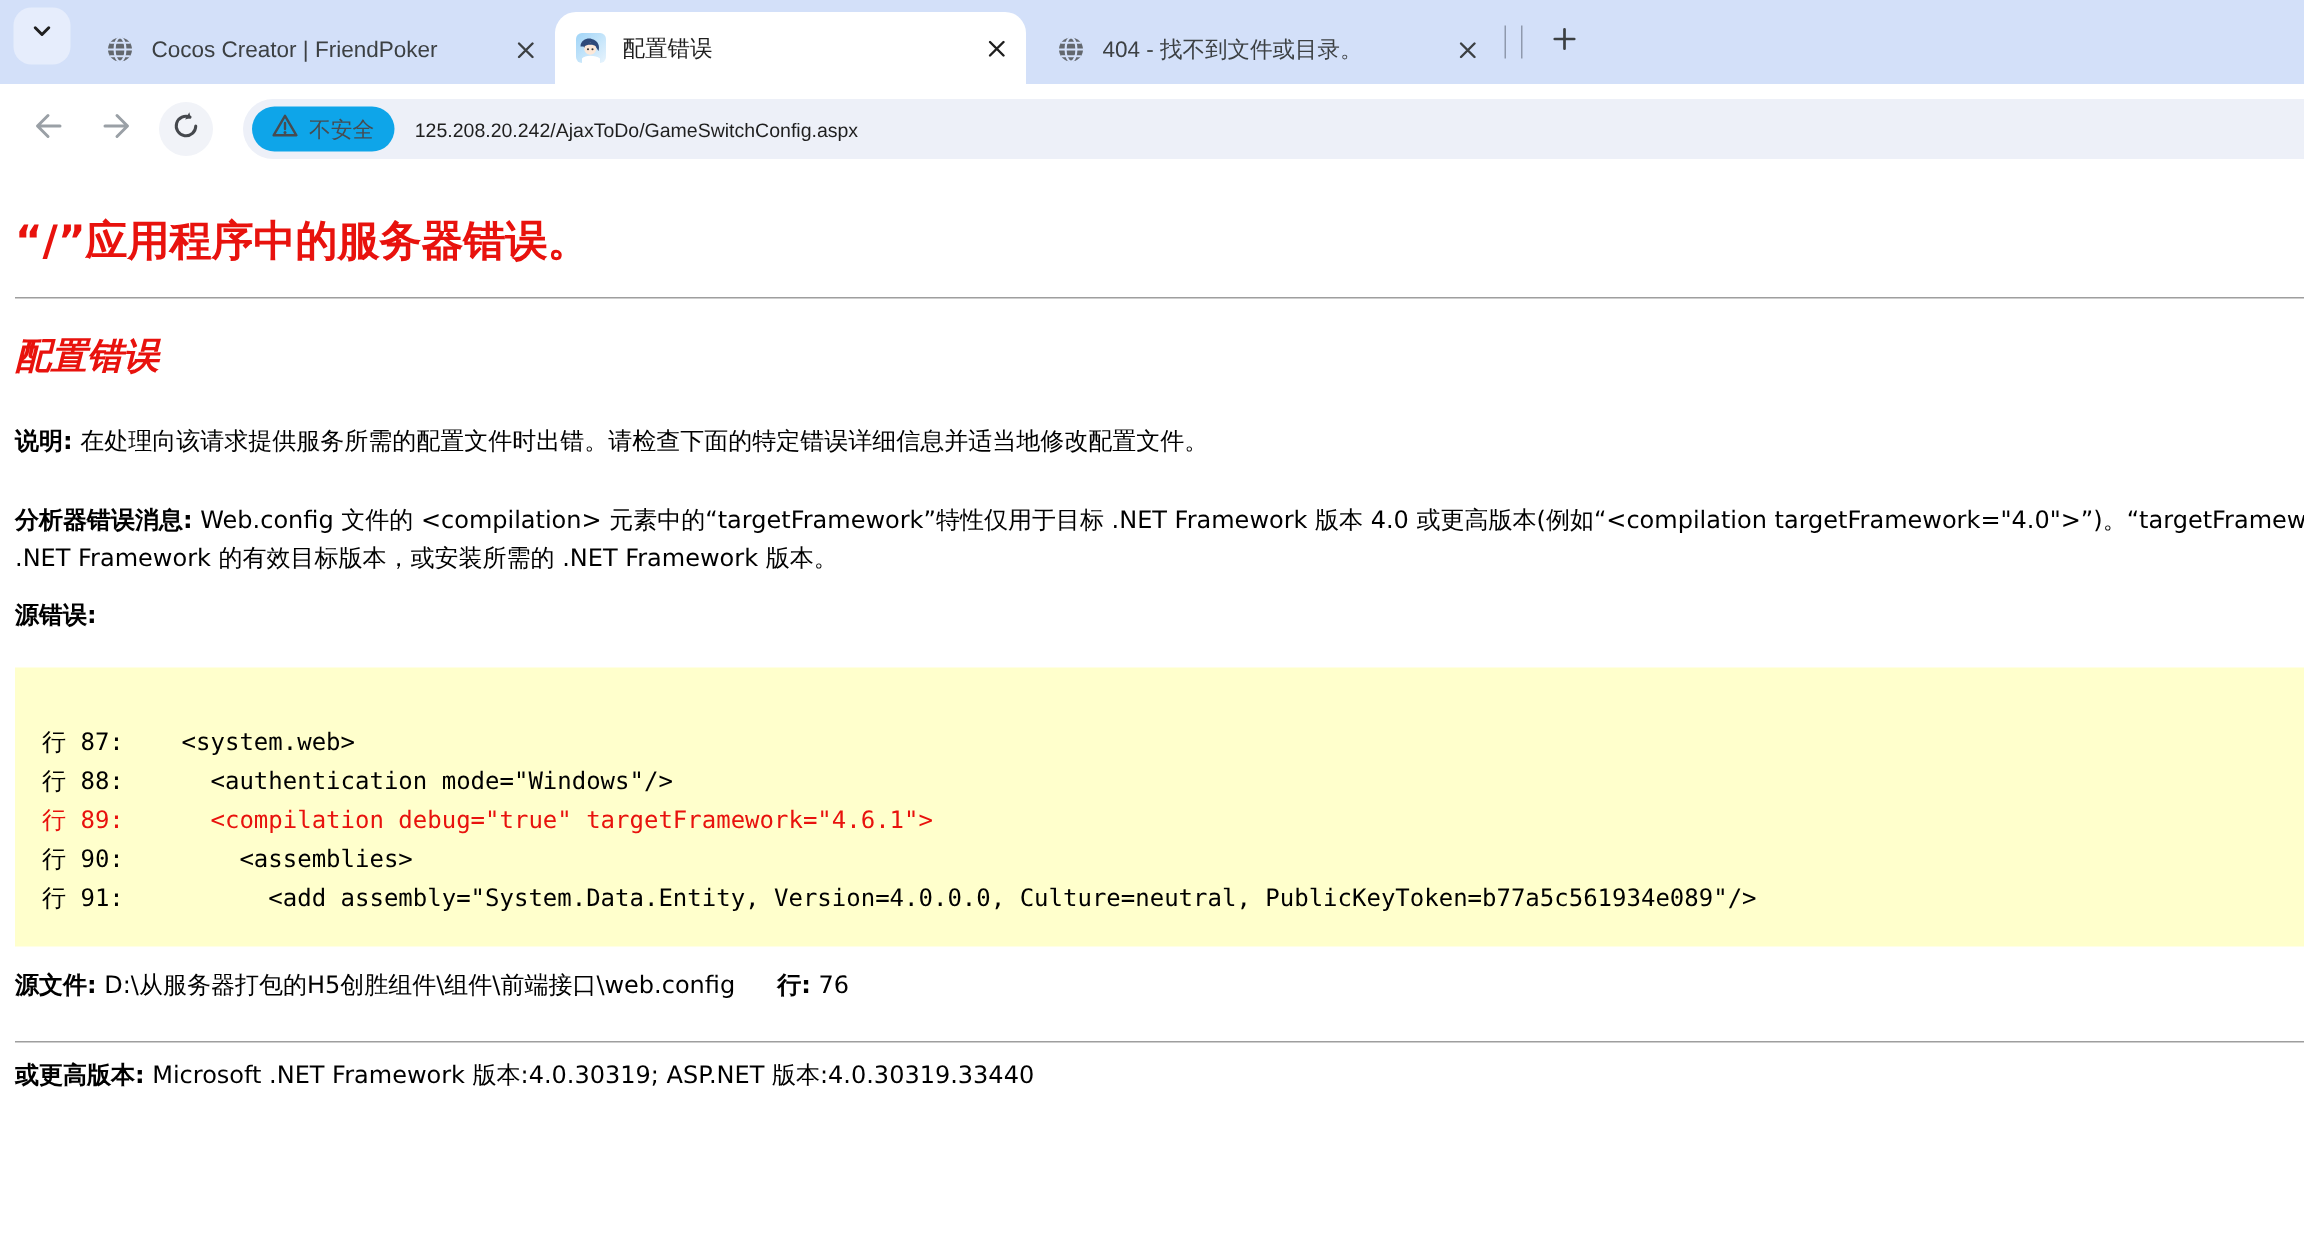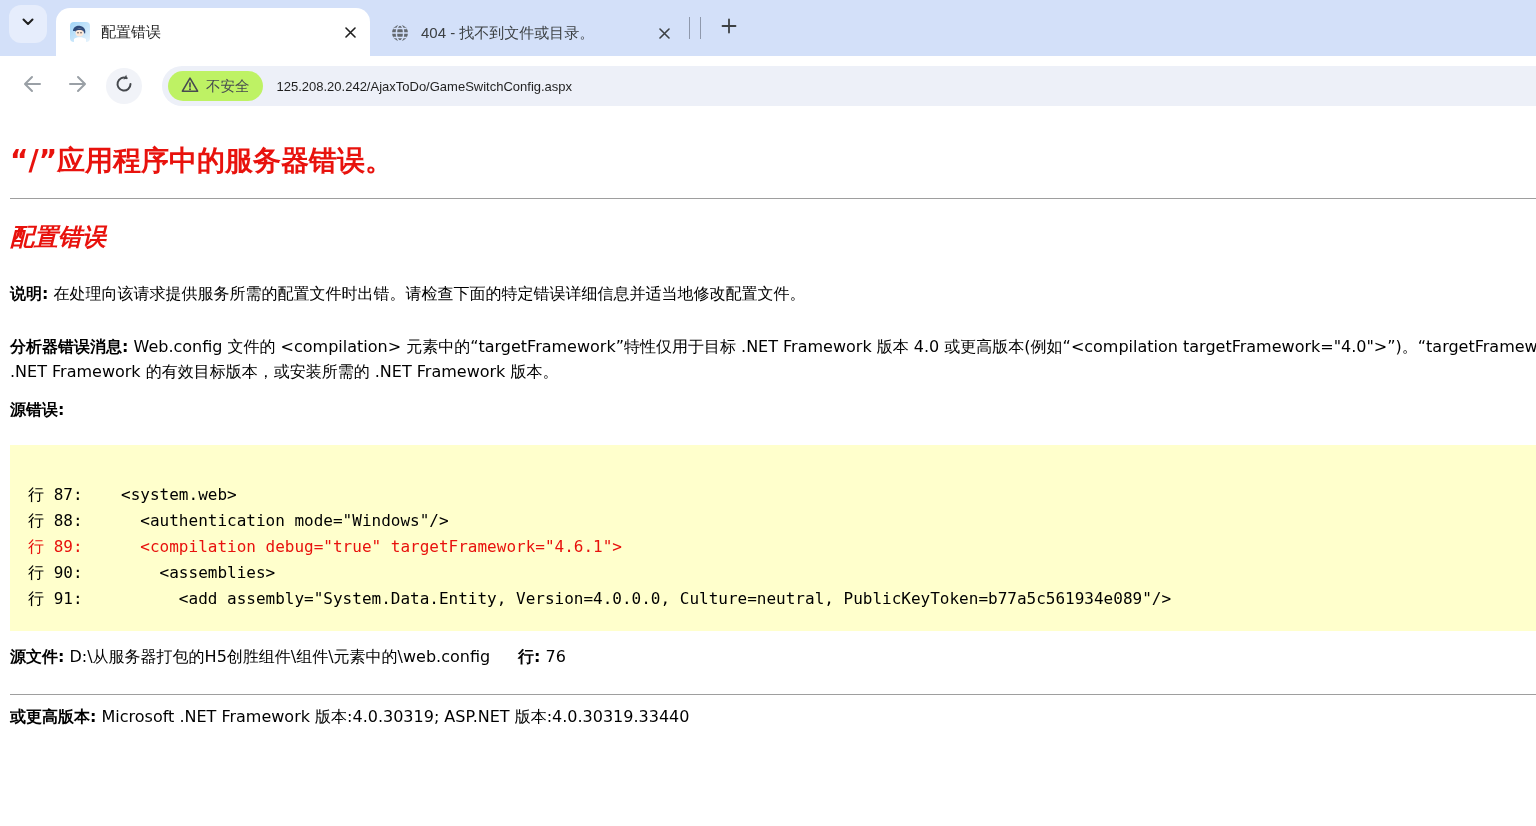--- a/index.html
+++ b/index.html
@@ -24,21 +24,21 @@
   .tab-sep { width:1px; height:22px; background:#8f99ad; margin:0 5px; align-self:center; flex:0 0 auto; }
   .newtab-btn { width:34px; height:34px; border-radius:50%; display:flex; align-items:center;
                 justify-content:center; align-self:center; margin-left:6px; cursor:pointer; flex:0 0 auto; }
 
   .toolbar { width:100%; height:60px; background:#ffffff; display:flex; align-items:center; padding-left:14px; }
   .nav-btn { width:36px; height:36px; border-radius:50%; display:flex; align-items:center;
              justify-content:center; margin-right:10px; flex:0 0 auto; cursor:pointer; }
   .nav-btn.reload { background:#f1f3f8; }
   .omnibox { flex:1 1 auto; height:40px; background:#edf0f8; border-radius:20px 0 0 20px;
              margin-left:10px; display:flex; align-items:center; padding-left:6px; }
-  .sec-chip { height:30px; background:#bef264; border-radius:15px; display:flex; align-items:center;
+  .sec-chip { height:30px; background:#0ea5e9; border-radius:15px; display:flex; align-items:center;
               padding:0 13px; gap:7px; cursor:pointer; }
   .sec-chip span { font-size:14.5px; color:#474b50; }
   .url-text { font-size:13px; color:#1f1f1f; margin-left:14px; white-space:nowrap; }
 
   
   .page { width:1910px; padding:0 0 0 10px; font-family:"DejaVu Sans","Liberation Sans",sans-serif; color:#000; }
   .page h1 { margin-top:26px; font-size:28px; font-weight:bold; color:#e8120d; letter-spacing:0; }
   .rule { border:none; border-top:1px solid #9e9e9e; margin:18px 0 0 0; width:1890px; }
   .page h2 { margin-top:22px; font-size:24px; font-weight:bold; font-style:italic; color:#e8120d; }
   .para { margin-top:28px; font-size:16px; line-height:25px; white-space:nowrap; }
@@ -58,20 +58,35 @@
 
 <div class="tabstrip">
   <div class="tab-search-btn">
     <span>
       <svg width="14" height="14" viewBox="0 0 14 14">
           <path d="M2.5 4.5 L7 9 L11.5 4.5" fill="none" stroke="#1f1f1f" stroke-width="2" stroke-linecap="round" stroke-linejoin="round"></path>
         </svg>
     </span>
   </div>
 
+  <div class="tab">
+    <span class="favicon">
+      <svg width="20" height="20" viewBox="0 0 20 20">
+          <circle cx="10" cy="10" r="8" fill="#63686e"></circle>
+          <ellipse cx="10" cy="10" rx="3.6" ry="8" fill="none" stroke="#d3e0f9" stroke-width="1.4"></ellipse>
+          <path d="M2 10 H18 M3.4 5.5 H16.6 M3.4 14.5 H16.6" stroke="#d3e0f9" stroke-width="1.4" fill="none"></path>
+        </svg>
+    </span>
+    <span class="title">Cocos Creator | FriendPoker</span>
+    <span class="tab-close">
+      <svg width="11" height="11" viewBox="0 0 11 11">
+          <path d="M1 1 L10 10 M10 1 L1 10" stroke="#3c4043" stroke-width="1.6" stroke-linecap="round"></path>
+        </svg>
+    </span>
+  </div>
 
   <div class="tab active">
     <span class="favicon">
       <svg width="20" height="20" viewBox="0 0 20 20">
         <defs>
             <linearGradient id="g1" x1="0" y1="0" x2="1" y2="1">
           <stop offset="0" stop-color="#9fd4f7"></stop>
               <stop offset="1" stop-color="#e8f4fd"></stop>
         </linearGradient>
           </defs>
@@ -178,21 +193,21 @@
 
   <div class="codebox">
     <div class="codeline">行 87:    &lt;system.web&gt;</div>
     <div class="codeline">行 88:      &lt;authentication mode="Windows"/&gt;</div>
     <div class="codeline err">行 89:      &lt;compilation debug="true" targetFramework="4.6.1"&gt;</div>
     <div class="codeline">行 90:        &lt;assemblies&gt;</div>
     <div class="codeline">行 91:          &lt;add assembly="System.Data.Entity, Version=4.0.0.0, Culture=neutral, PublicKeyToken=b77a5c561934e089"/&gt;</div>
   </div>
 
   <div class="fileline">
-    <b>源文件:</b><span> D:\从服务器打包的H5创胜组件\组件\元素中的\web.config</span><b class="linecol">行:</b><span> 76</span>
+    <b>源文件:</b><span> D:\从服务器打包的H5创胜组件\组件\前端接口\web.config</span><b class="linecol">行:</b><span> 76</span>
   </div>
 
   <hr class="rule2">
 
   <div class="verline">
     <b>或更高版本:</b><span> Microsoft .NET Framework 版本:4.0.30319; ASP.NET 版本:4.0.30319.33440</span>
   </div>
 </div>
 
 </body></html>

